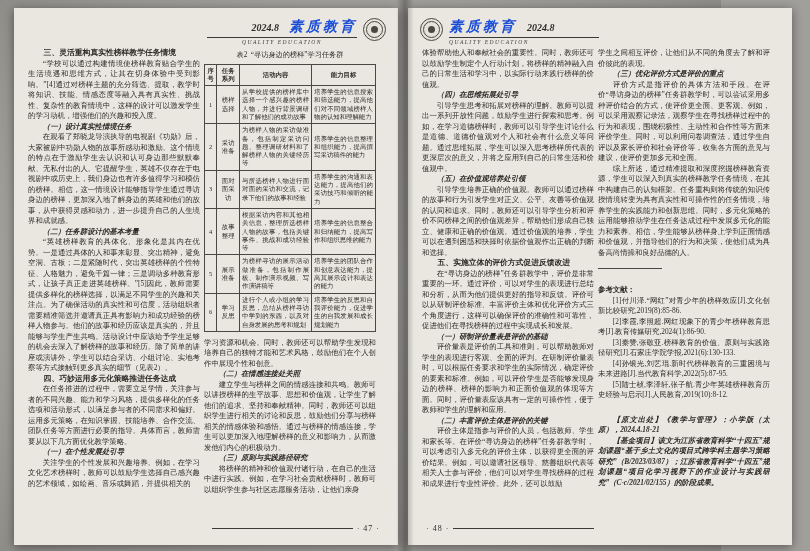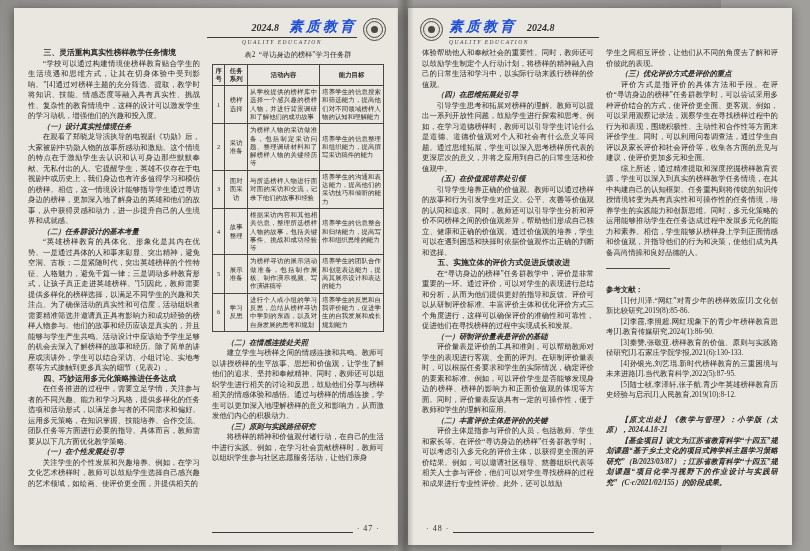--- a/index.html
+++ b/index.html
@@ -10,21 +10,21 @@
   }
   .spread{position:relative;width:721px;height:551px;
     background:radial-gradient(ellipse at center,#b6b4b0 0%,#a7a5a1 60%,#8f8d89 100%);}
   .page{position:absolute;top:8px;height:537px;width:384px;
     background:#eae7e0;box-shadow:0 2px 10px rgba(0,0,0,.45);}
   .page.left{left:14px;}
   .page.right{left:408px;}
   .gutter{position:absolute;left:396px;top:0;bottom:0;width:18px;z-index:5;
     background:linear-gradient(90deg,rgba(0,0,0,0) 0%,rgba(0,0,0,.28) 50%,rgba(0,0,0,0) 100%);}
   .page-inner{position:absolute;top:40px;left:14px;right:14px;bottom:18px;
-    display:flex;gap:12px;}
+    display:flex;gap:4px;}
   .col{width:172px;height:473px;overflow:hidden;color:#2e2c29;
     font-size:7.4px;line-height:10.5px;}
   .para{margin:0;text-align:justify;}
   .k-body,.k-ref,.k-meta{text-indent:2em;}
   .k-cont{text-indent:0;}
   .k-head{font-weight:bold;text-indent:2em;font-size:7.8px;}
   .k-sub{font-weight:bold;font-style:italic;text-indent:2em;}
   .k-refh{font-weight:bold;text-indent:0;margin-top:16px;}
   .k-meta{font-style:italic;font-weight:600;}
   .k-gap{height:14px;}
@@ -51,21 +51,21 @@
   .task-table th,.task-table td{border:0.8px solid #4a4844;padding:2px 2px;vertical-align:middle;}
   .task-table th{font-weight:bold;text-align:center;}
   .task-table td.c{text-align:center;}
   .task-table td.l{text-align:justify;}
   .task-table col.w-no{width:12px;}
   .task-table col.w-task{width:22px;}
   .task-table col.w-act{width:70px;}
   .task-table col.w-abl{width:62px;}
 
   
-  .pgnum{position:absolute;bottom:12px;display:flex;align-items:flex-end;width:172px;font-size:8px;letter-spacing:1px;color:#2e2c29;}
+  .pgnum{position:absolute;bottom:12px;display:flex;align-items:center;width:172px;font-size:8px;letter-spacing:1px;color:#2e2c29;}
   .page.left .pgnum{left:198px;}
   .page.right .pgnum{left:14px;}
   .pg-line{flex:1;border-top:1px solid #3c3a36;}
   .pg-no{padding:0 4px;white-space:nowrap;}
 </style>
 </head>
 <body>
 
 <div class="spread">
 
@@ -85,21 +85,21 @@
       <div class="col">
           <p class="para k-head">三、灵活重构真实性榜样教学任务情境</p>
           <p class="para k-body">“学校可以通过构建情境使榜样教育贴合学生的生活境遇和思维方式，让其在切身体验中受到影响。”[4]通过对榜样主题的充分筛选、提取，教学时将知识、技能、情感态度等融入具有真实性、挑战性、复杂性的教育情境中，这样的设计可以激发学生的学习动机，增强他们的兴趣和投入度。</p>
           <p class="para k-sub">（一）设计真实性情境任务</p>
           <p class="para k-body">在观看了郑晓龙导演执导的电视剧《功勋》后，大家被剧中功勋人物的故事所感动和激励。这个情境的特点在于激励学生去认识和认可身边那些默默奉献、无私付出的人。它提醒学生，英雄不仅存在于电视剧中或历史上，我们身边也有许多值得学习和模仿的榜样。相信，这一情境设计能够指导学生通过寻访身边的榜样，更加深入地了解身边的英雄和他们的故事，从中获得灵感和动力，进一步提升自己的人生境界和成就感。</p>
           <p class="para k-sub">（二）任务群设计的基本考量</p>
           <p class="para k-body">“英雄榜样教育的具体化、形象化是其内在优势。一是通过具体的人和事来彰显、突出精神，避免空洞、古板；二是紧随时代，突出英雄榜样的个性特征、人格魅力，避免千篇一律；三是调动多种教育形式，让孩子真正走进英雄榜样。”[5]因此，教师需要提供多样化的榜样选择，以满足不同学生的兴趣和关注点。为了确保活动的真实性和可信度，活动组织者需要精准筛选并邀请真正具有影响力和成功经验的榜样人物参与。他们的故事和经历应该是真实的，并且能够与学生产生共鸣。活动设计中应该给予学生足够的机会去深入了解榜样的故事和经历。除了简单的讲座或演讲外，学生可以结合采访、小组讨论、实地考察等方式接触到更多真实的细节（见表2）。</p>
           <p class="para k-head">四、巧妙运用多元化策略推进任务达成</p>
           <p class="para k-body">在任务推进的过程中，需要立足学情，关注参与者的不同兴趣、能力和学习风格，提供多样化的任务选项和活动形式，以满足参与者的不同需求和偏好。运用多元策略，在知识掌握、技能培养、合作交流、团队任务等方面进行必要的指导。具体而言，教师需要从以下几方面优化教学策略。</p>
           <p class="para k-sub">（一）在个性发展处引导</p>
-          <p class="para k-body">关注学生的个性发展和兴趣培养。例如，在学习文化艺术榜样时，教师可以鼓励学生选择自己感兴趣的艺术领域，如绘画、使评价更全面，并提供相关的</p>
+          <p class="para k-body">关注学生的个性发展和兴趣培养。例如，在学习文化艺术榜样时，教师可以鼓励学生选择自己感兴趣的艺术领域，如绘画、音乐或舞蹈，并提供相关的</p>
         </div>
       <div class="col">
         <div class="tbl-caption">
           <span>表2</span>&nbsp;&nbsp;<span>“寻访身边的榜样”学习任务群</span>
         </div>
         <table class="task-table">
           <colgroup>
               <col class="w-no">
               <col class="w-task">
               <col class="w-act">
@@ -146,20 +146,21 @@
               </tr>
               <tr>
                 <td class="c">6</td>
                 <td class="c">学习反思</td>
                 <td class="l">进行个人或小组的学习反思，总结从榜样寻访中学到的东西，以及对自身发展的思考和规划</td>
                 <td class="l">培养学生的反思和自我评价能力，促进学生的自我发展和成长规划能力</td>
               </tr>
             </tbody>
         </table>
         <div>
+            <p class="para k-cont">学习资源和机会。同时，教师还可以帮助学生发现和培养自己的独特才能和艺术风格，鼓励他们在个人创作中展现个性和创意。</p>
             <p class="para k-sub">（二）在情感连接处关照</p>
             <p class="para k-body">建立学生与榜样之间的情感连接和共鸣。教师可以讲授榜样的生平故事、思想和价值观，让学生了解他们的追求、坚持和奉献精神。同时，教师还可以组织学生进行相关的讨论和反思，鼓励他们分享与榜样相关的情感体验和感悟。通过与榜样的情感连接，学生可以更加深入地理解榜样的意义和影响力，从而激发他们内心的积极动力。</p>
             <p class="para k-sub">（三）原则与实践路径研究</p>
             <p class="para k-body">将榜样的精神和价值观付诸行动，在自己的生活中进行实践。例如，在学习社会贡献榜样时，教师可以组织学生参与社区志愿服务活动，让他们亲身</p>
           </div>
       </div>
     </div>
 
     <div class="pgnum">
       <span class="pg-line"></span>

